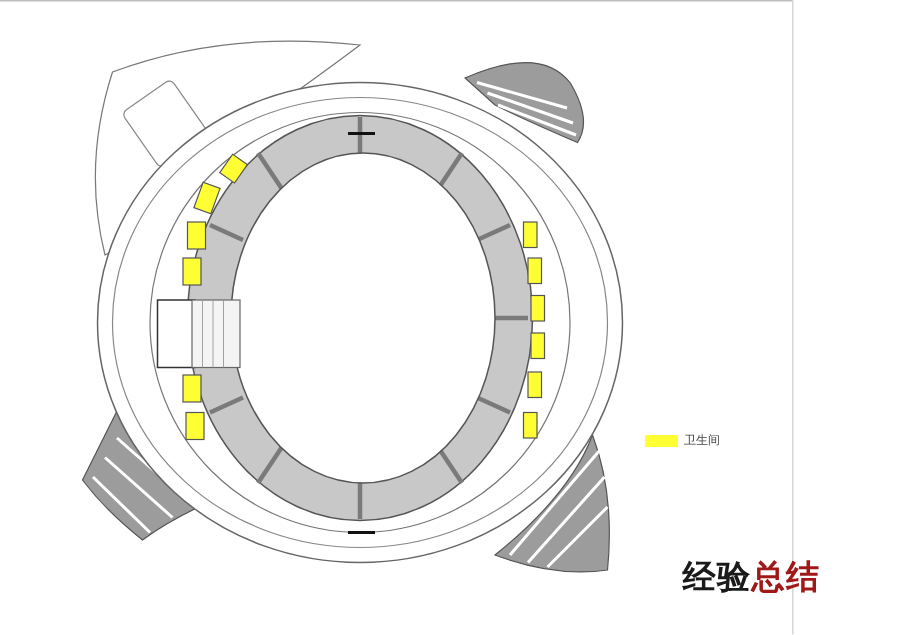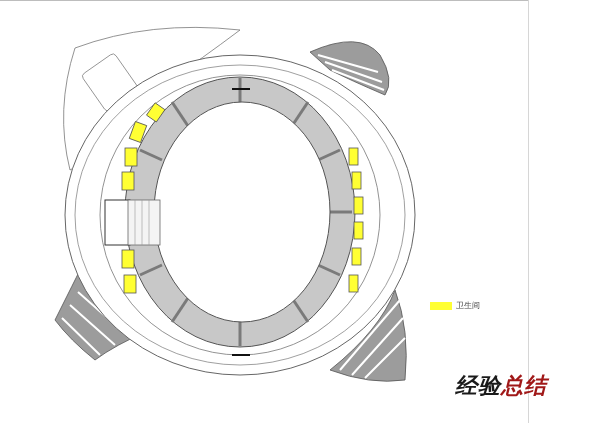--- a/index.html
+++ b/index.html
@@ -1,24 +1,24 @@
 <!DOCTYPE html>
 <html><head>
 <meta charset="utf-8">
 <style>
   html, body { margin: 0; padding: 0; }
   body { width: 600px; height: 423px; background: #ffffff; position: relative; overflow: hidden; font-family: "Liberation Sans", sans-serif; }
   .frame-top { position: absolute; left: 0; top: 0; width: 528px; height: 1px; background: #bdbdbd; }
   .frame-right { position: absolute; left: 528px; top: 0; width: 1px; height: 423px; background: #d6d6d6; }
   svg.plan { position: absolute; left: 0; top: 0; }
-  .legend { position: absolute; left: 430px; top: 300px; display: flex; align-items: center; gap: 4px; text-align: right; }
+  .legend { position: absolute; left: 430px; top: 288px; display: flex; align-items: center; gap: 4px; text-align: right; }
   .legend-swatch { width: 22px; height: 8px; background: #ffff33; }
   .legend-label { font-family: "DejaVu Serif", serif; font-size: 8px; color: #444; }
   .watermark { position: absolute; left: 455px; top: 374px; text-align: center; }
-  .wm-cn { font-family: "DejaVu Sans", sans-serif; font-size: 22px; font-weight: bold; letter-spacing: 1px; line-height: 24px; font-style: italic; }
+  .wm-cn { font-family: "DejaVu Sans", sans-serif; font-size: 22px; font-weight: bold; letter-spacing: 1px; line-height: 24px; }
   .wm-cn .a { color: #1a1a1a; } .wm-cn .b { color: #a01818; }
   .wm-url { font-family: "DejaVu Sans", sans-serif; font-size: 13px; color: #222; line-height: 14px; }
 </style>
 </head>
 <body>
 
 <div class="frame-top"></div>
 <div class="frame-right"></div>
 
 <svg class="plan" width="600" height="423" viewBox="0 0 600 423">

